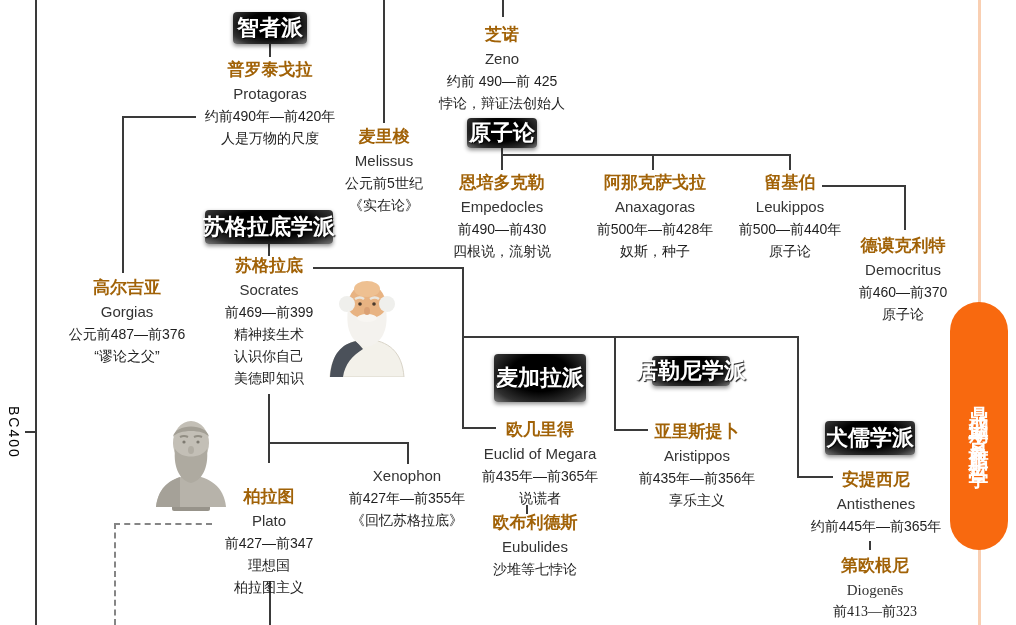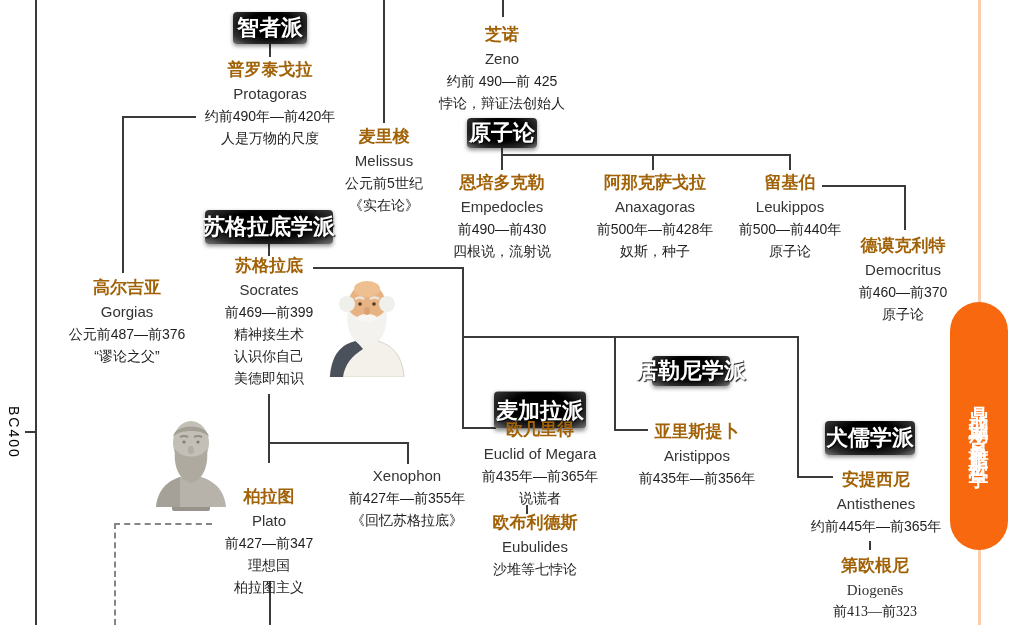--- a/index.html
+++ b/index.html
@@ -85,21 +85,21 @@
 <div class="vl" style="left:869px;top:541px;height:9px;"></div>
 
 <div class="vl" style="left:269px;top:581px;height:44px;"></div>
 
 <div class="dh" style="left:114px;top:523px;width:98px;"></div>
 <div class="dv" style="left:114px;top:523px;height:102px;"></div>
 
 <div class="badge" style="left:270px;top:28px;width:74px;height:32px;">智者派</div>
 <div class="badge" style="left:502px;top:133px;width:70px;height:30px;">原子论</div>
 <div class="badge" style="left:269px;top:227px;width:128px;height:34px;">苏格拉底学派</div>
-<div class="badge" style="left:540px;top:410px;width:92px;height:37px;">麦加拉派</div>
+<div class="badge" style="left:540px;top:378px;width:92px;height:48px;">麦加拉派</div>
 <div class="badge" style="left:691px;top:371px;width:78px;height:30px;">居勒尼学派</div>
 <div class="badge" style="left:870px;top:438px;width:90px;height:34px;">犬儒学派</div>
 
 <div class="node" style="left:270px;top:57px;">
   <div class="zh">普罗泰戈拉</div>
   <div class="en">Protagoras</div>
   <div class="d">约前490年—前420年</div>
   <div class="d">人是万物的尺度</div>
 </div>
 
@@ -171,20 +171,21 @@
 <div class="node" style="left:535px;top:510px;">
   <div class="zh">欧布利德斯</div>
   <div class="en">Eubulides</div>
   <div class="d">沙堆等七悖论</div>
 </div>
 
 <div class="node" style="left:697px;top:419px;">
   <div class="zh">亚里斯提卜</div>
   <div class="en">Aristippos</div>
   <div class="d">前435年—前356年</div>
+  <div class="d">享乐主义</div>
 </div>
 
 <div class="node" style="left:876px;top:467px;">
   <div class="zh">安提西尼</div>
   <div class="en">Antisthenes</div>
   <div class="d">约前445年—前365年</div>
 </div>
 
 <div class="node" style="left:875px;top:553px;font-family:Liberation Serif, serif;">
   <div class="zh">第欧根尼</div>

